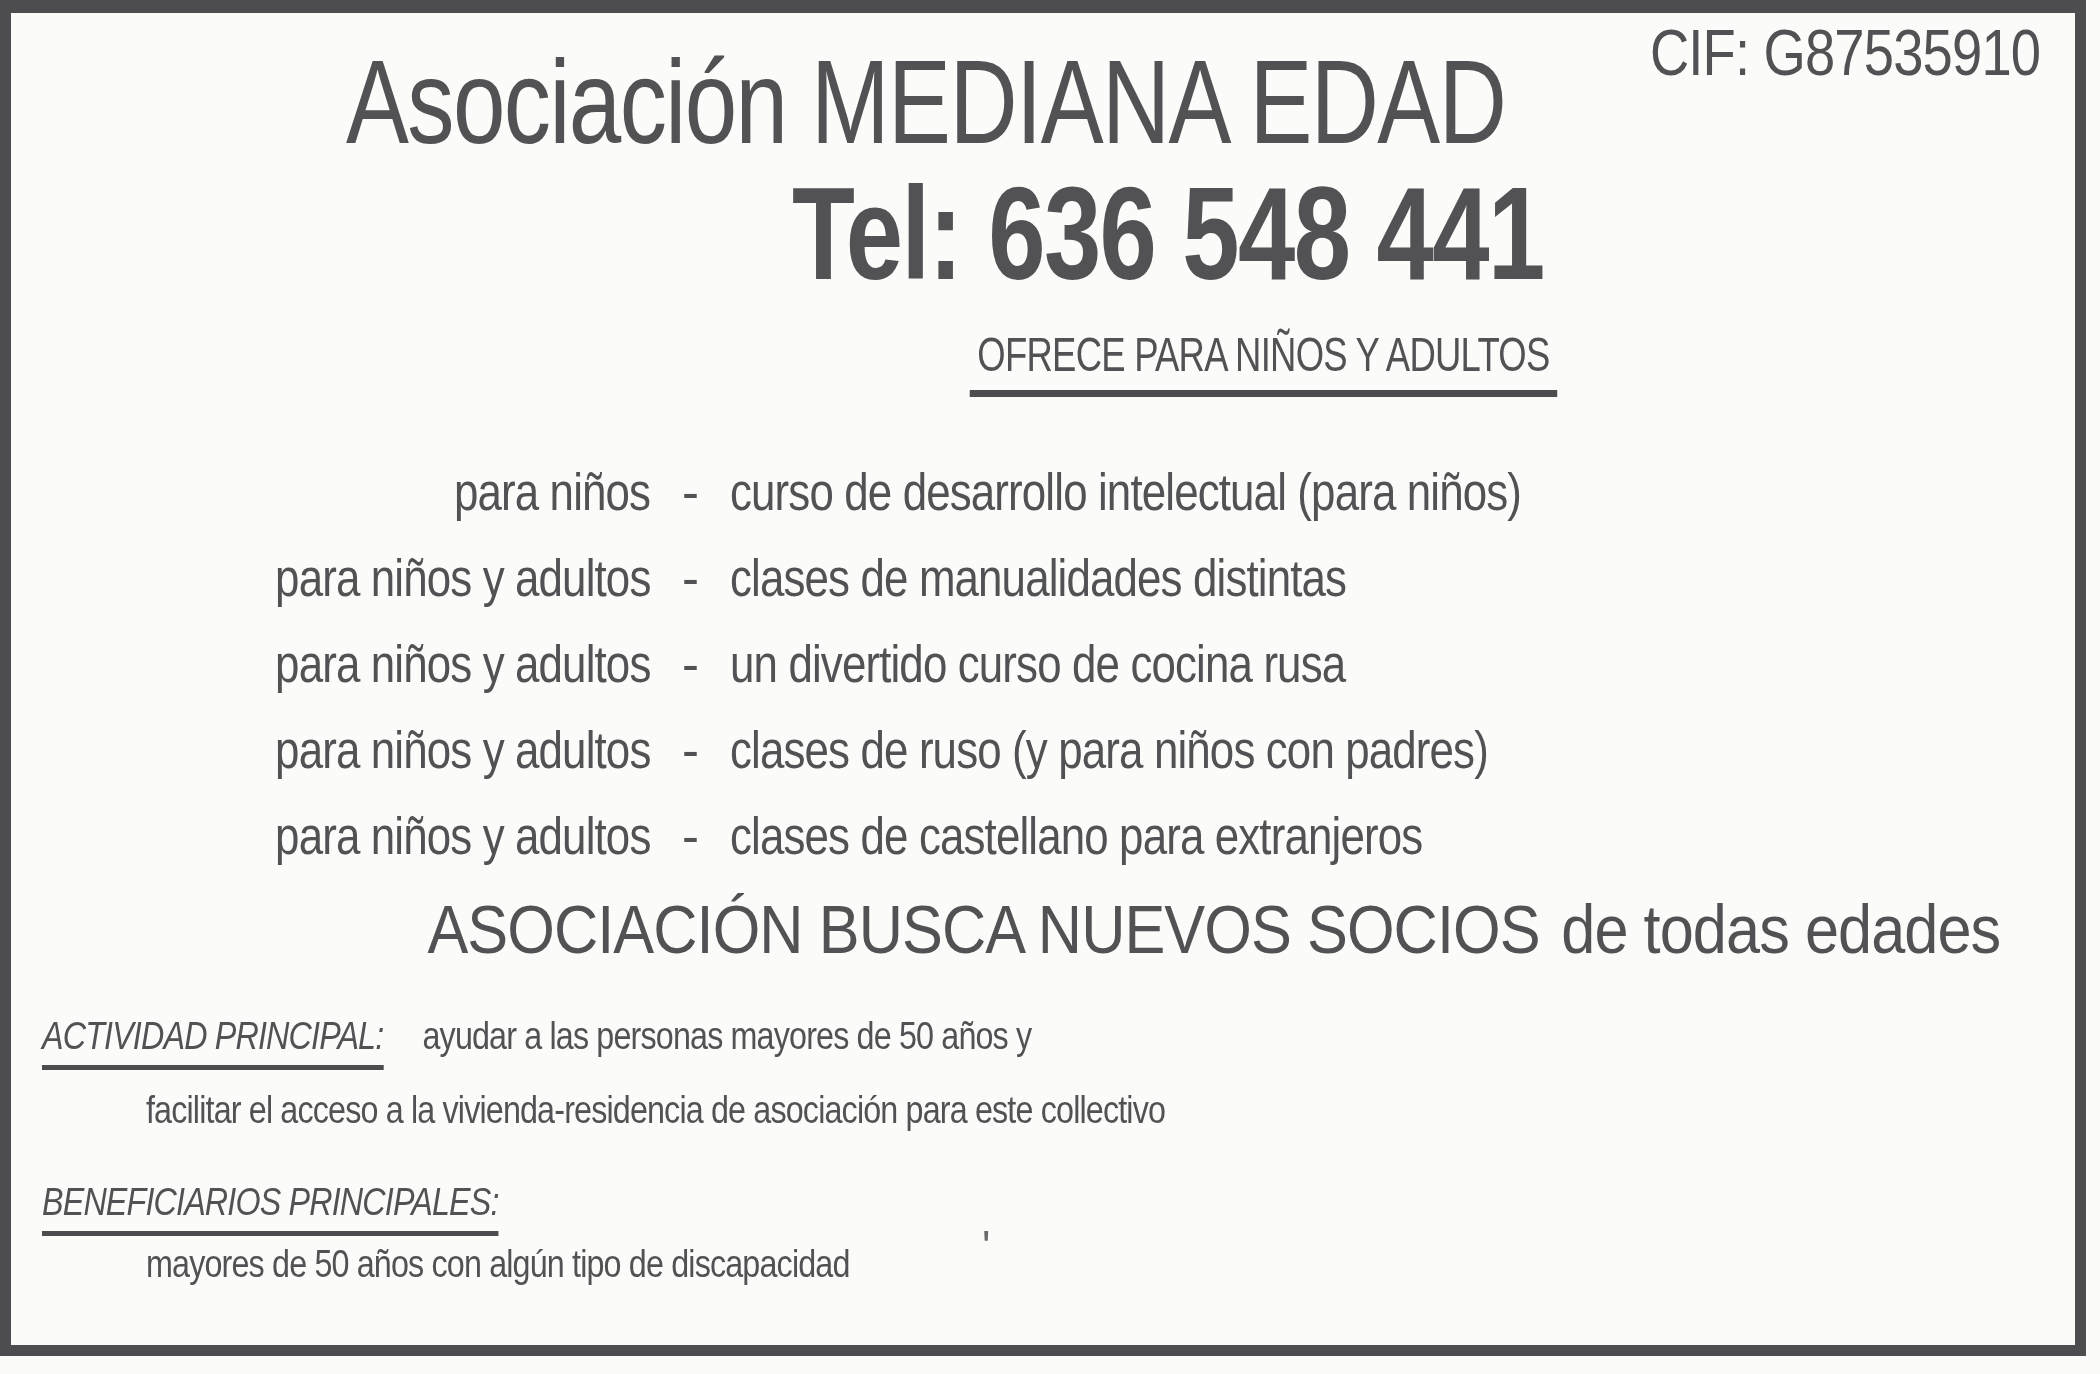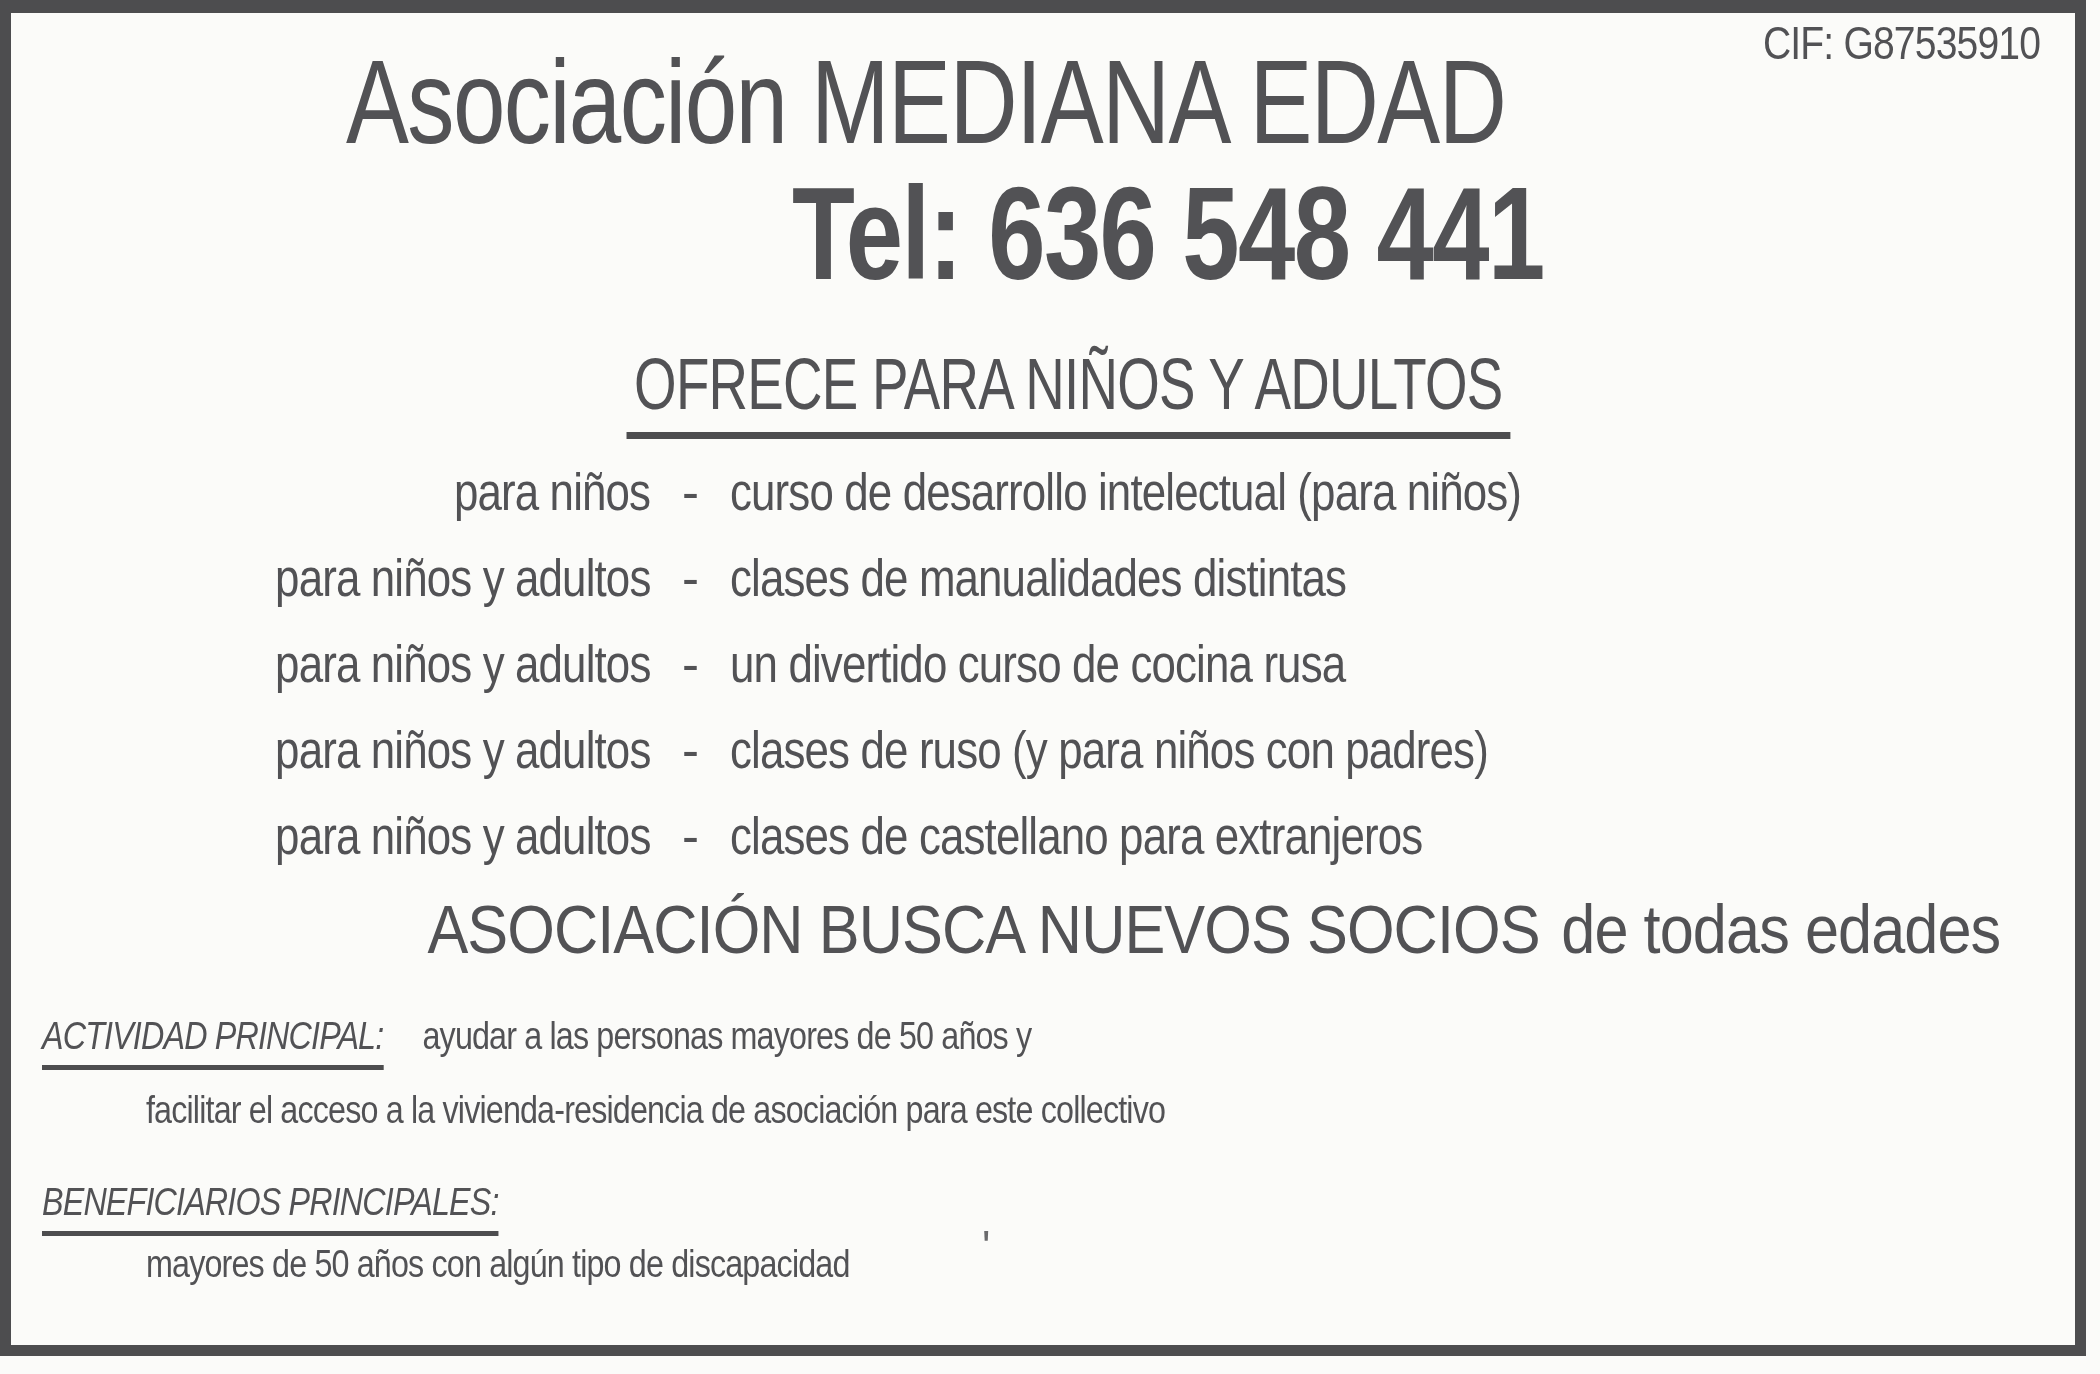--- a/index.html
+++ b/index.html
@@ -17,33 +17,33 @@
     border:11px solid #4d4d4f; border-top-width:13px;
     pointer-events:none;
   }
   
   .cx { display:inline-block; white-space:nowrap; transform-origin:center center; }
   .cx-l { transform-origin:left center; }
   .cx-r { transform-origin:right center; }
 
   .cif {
     position:absolute; top:16px; right:60px;
-    font-size:46px; letter-spacing:-1px;
+    font-size:64px; letter-spacing:-1px;
   }
   .cif .cx { transform:scaleX(0.85); }
 
   .titleblock {
     position:absolute; top:40px; left:10px; width:1640px;
     text-align:right;
   }
   .doc-title { font-size:118px; line-height:1.06; font-weight:400; letter-spacing:-2px; }
   .doc-title .cx { transform:scaleX(0.80); }
   .doc-phone { font-size:132px; line-height:1.05; font-weight:700; letter-spacing:-2px; }
   .doc-phone .cx { transform:scaleX(0.78); }
-  .offers-heading { margin-top:43px; font-size:72px; line-height:1.05; letter-spacing:-1px; }
+  .offers-heading { margin-top:26px; font-size:48px; line-height:1.05; letter-spacing:-1px; }
   .offers-heading .cx {
     transform:scaleX(0.76);
     border-bottom:7px solid #4d4d4f;
     padding:0 10px 10px 10px;
   }
 
   .offers {
     position:absolute; top:464px; left:0;
     display:grid;
     grid-template-columns:650px 80px auto;

